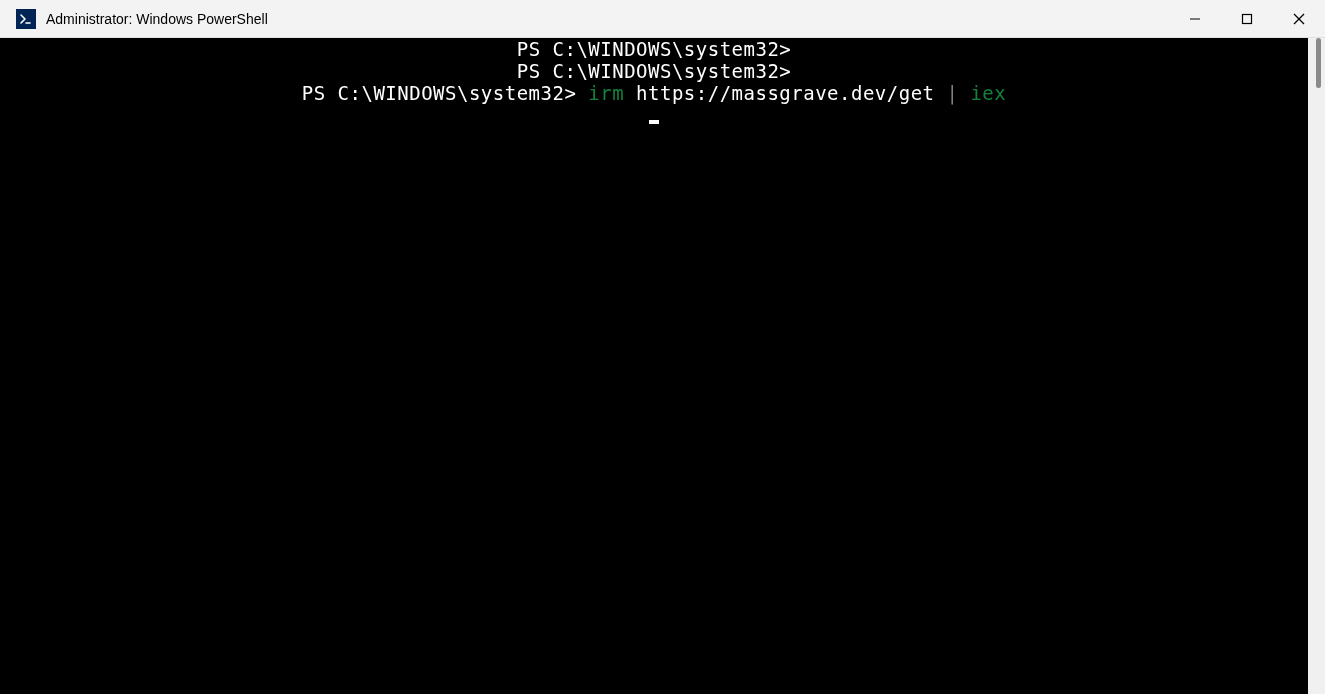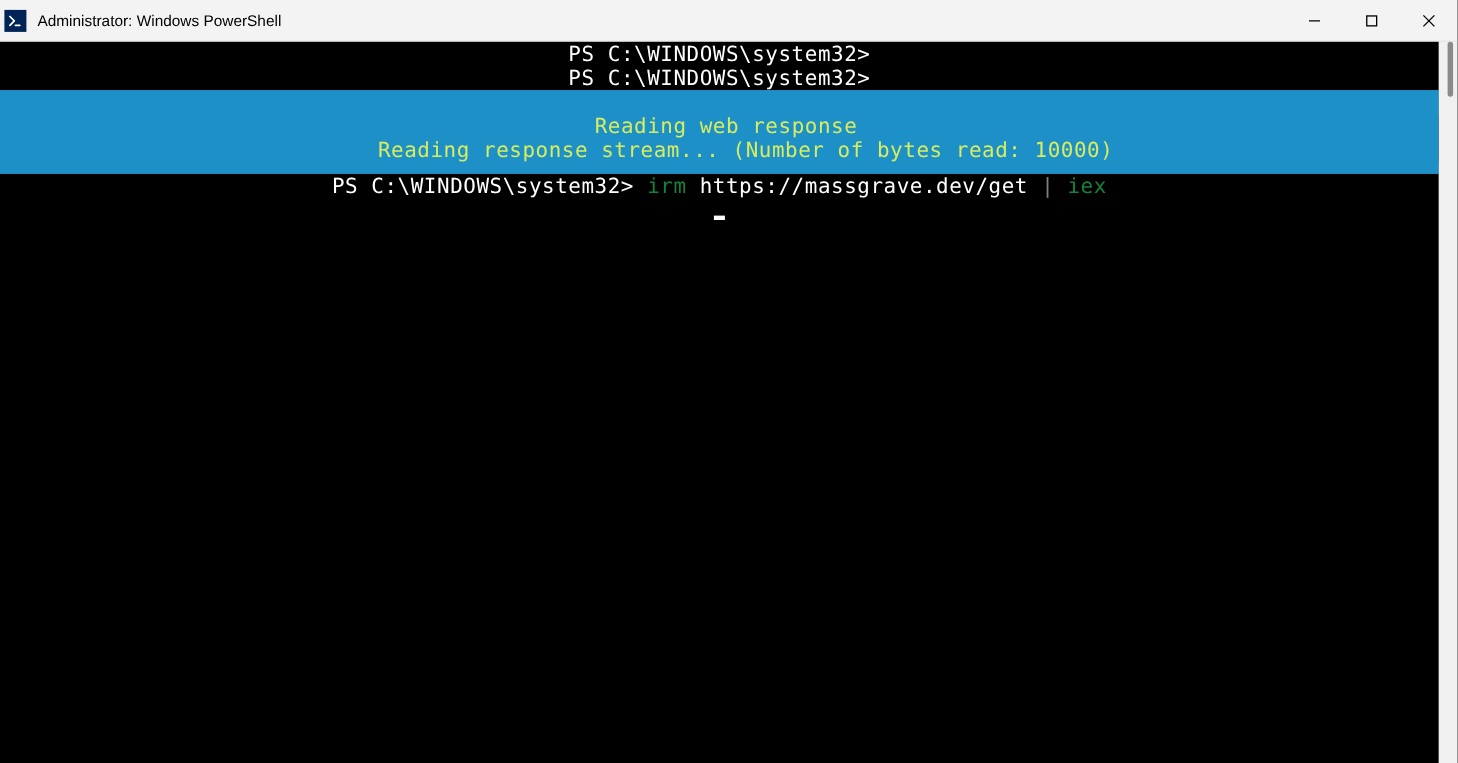--- a/index.html
+++ b/index.html
@@ -13,21 +13,21 @@
       background: #f0f0f0;
       font-family: "Segoe UI", Tahoma, sans-serif;
       overflow: hidden;
       position: relative;
     }
     .titlebar {
       height: 38px;
       background: #f3f3f3;
       display: flex;
       align-items: center;
-      padding-left: 4px;
+      padding-left: 16px;
       border-bottom: 1px solid #e0e0e0;
     }
     .app-icon {
       width: 20px;
       height: 20px;
       background: #012456;
       display: flex;
       align-items: center;
       justify-content: center;
       margin-right: 10px;
@@ -151,25 +151,19 @@
           <line x1="1" y1="1" x2="11" y2="11" stroke="#000" stroke-width="1.2"></line>
           <line x1="11" y1="1" x2="1" y2="11" stroke="#000" stroke-width="1.2"></line>
         </svg>
     </div>
   </div>
 </div>
 
 <div class="terminal">
   <div class="terminal-line prompt">PS C:\WINDOWS\system32&gt;</div>
   <div class="terminal-line prompt">PS C:\WINDOWS\system32&gt;</div>
-  <div class="progress-block">
-    <div class="spacer-line"></div>
-    <div class="terminal-line"> Reading web response</div>
-    <div class="terminal-line">    Reading response stream... (Number of bytes read: 10000)</div>
-    <div class="spacer-line" style="height:10px;"></div>
-  </div>
   <div class="terminal-line"><span class="prompt">PS C:\WINDOWS\system32&gt; </span><span class="cmd-yellow">irm </span><span class="cmd-text">https://massgrave.dev/get </span><span class="cmd-gray">| </span><span class="cmd-yellow">iex</span></div>
   <div class="terminal-line"><span class="cursor"></span></div>
 </div>
 
 <div class="scrollbar">
   <div class="scroll-thumb"></div>
 </div>
 
 </body></html>

